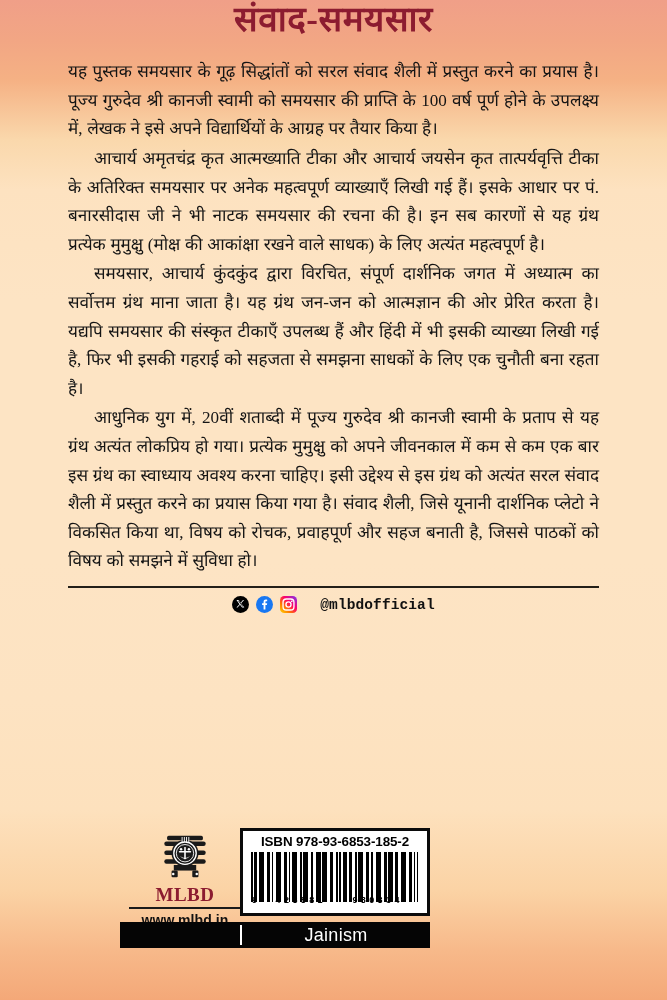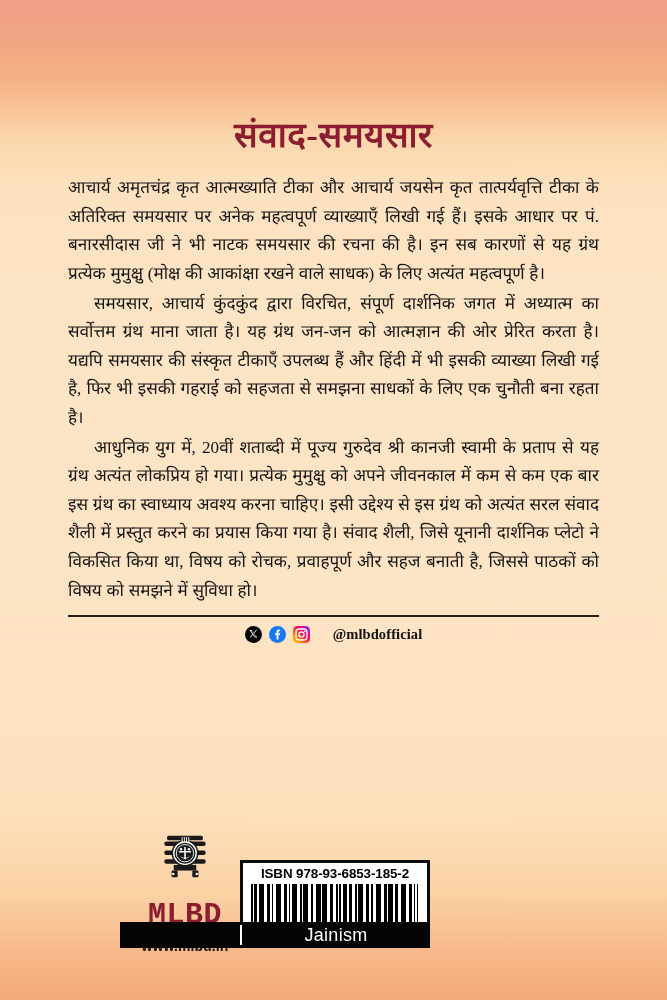--- a/index.html
+++ b/index.html
@@ -38,21 +38,20 @@
   .content {
     position: absolute;
     left: 68px;
     right: 68px;
     top: 0;
     bottom: 0;
   }
 
   
   .title-block {
-    padding-top: 116px;
     text-align: center;
   }
   .book-title {
     font-family: "Liberation Serif", "DejaVu Serif", serif;
     font-weight: bold;
     font-size: 35px;
     line-height: 1.15;
     color: #8c1c30;
     letter-spacing: 0.5px;
     margin: 0;
@@ -99,21 +98,21 @@
     margin-top: 7px;
     height: 20px;
   }
   .social-icon {
     width: 17px;
     height: 17px;
     display: block;
     flex: 0 0 auto;
   }
   .handle {
-    font-family: Liberation Serif, serif;
+    font-family: Liberation Mono, monospace;
     font-weight: bold;
     font-size: 14.5px;
     color: #111;
     letter-spacing: 0.1px;
     margin-left: 16px;
   }
 
   
   .bottom-area {
     position: absolute;
@@ -136,27 +135,27 @@
     width: 130px;
     text-align: center;
   }
   .emblem {
     width: 56px;
     height: 56px;
     margin: 0 auto;
     display: block;
   }
   .mlbd-name {
-    font-family: Liberation Mono, monospace;
-    font-weight: bold;
-    font-size: 30px;
+    font-family: Liberation Serif, serif;
+    font-weight: bold;
+    font-size: 19px;
     color: #8c1c30;
     letter-spacing: 0.5px;
     line-height: 1;
-    margin-top: 16px;
+    margin-top: 1px;
   }
   .mlbd-underline {
     width: 112px;
     height: 2px;
     background: #1a1a1a;
     margin: 3px auto 0 auto;
   }
   .mlbd-url {
     font-family: "Liberation Sans", sans-serif;
     font-weight: bold;
@@ -171,21 +170,20 @@
   .barcode-box {
     position: absolute;
     left: 172px;
     top: 0;
     width: 190px;
     height: 88px;
     background: #ffffff;
     border: 3px solid #0b0b0b;
     box-sizing: border-box;
     padding: 3px 6px 2px 6px;
-    margin-top: 32px;
   }
   .isbn-text {
     font-family: "Liberation Sans", sans-serif;
     font-weight: bold;
     font-size: 13.4px;
     color: #000;
     text-align: center;
     letter-spacing: -0.1px;
     line-height: 16px;
   }
@@ -250,20 +248,21 @@
 
 <div id="cover">
 
   <div class="content">
 
     <div class="title-block">
       <h1 class="book-title">संवाद-समयसार</h1>
     </div>
 
     <div class="blurb">
+      <p class="para">यह पुस्तक समयसार के गूढ़ सिद्धांतों को सरल संवाद शैली में प्रस्तुत करने का प्रयास है। पूज्य गुरुदेव श्री कानजी स्वामी को समयसार की प्राप्ति के 100 वर्ष पूर्ण होने के उपलक्ष्य में, लेखक ने इसे अपने विद्यार्थियों के आग्रह पर तैयार किया है।</p>
       <p class="para">आचार्य अमृतचंद्र कृत आत्मख्याति टीका और आचार्य जयसेन कृत तात्पर्यवृत्ति टीका के अतिरिक्त समयसार पर अनेक महत्वपूर्ण व्याख्याएँ लिखी गई हैं। इसके आधार पर पं. बनारसीदास जी ने भी नाटक समयसार की रचना की है। इन सब कारणों से यह ग्रंथ प्रत्येक मुमुक्षु (मोक्ष की आकांक्षा रखने वाले साधक) के लिए अत्यंत महत्वपूर्ण है।</p>
       <p class="para">समयसार, आचार्य कुंदकुंद द्वारा विरचित, संपूर्ण दार्शनिक जगत में अध्यात्म का सर्वोत्तम ग्रंथ माना जाता है। यह ग्रंथ जन-जन को आत्मज्ञान की ओर प्रेरित करता है। यद्यपि समयसार की संस्कृत टीकाएँ उपलब्ध हैं और हिंदी में भी इसकी व्याख्या लिखी गई है, फिर भी इसकी गहराई को सहजता से समझना साधकों के लिए एक चुनौती बना रहता है।</p>
       <p class="para">आधुनिक युग में, 20वीं शताब्दी में पूज्य गुरुदेव श्री कानजी स्वामी के प्रताप से यह ग्रंथ अत्यंत लोकप्रिय हो गया। प्रत्येक मुमुक्षु को अपने जीवनकाल में कम से कम एक बार इस ग्रंथ का स्वाध्याय अवश्य करना चाहिए। इसी उद्देश्य से इस ग्रंथ को अत्यंत सरल संवाद शैली में प्रस्तुत करने का प्रयास किया गया है। संवाद शैली, जिसे यूनानी दार्शनिक प्लेटो ने विकसित किया था, विषय को रोचक, प्रवाहपूर्ण और सहज बनाती है, जिससे पाठकों को विषय को समझने में सुविधा हो।</p>
     </div>
 
     <div class="rule"></div>
 
     <div class="social-row">
       <svg class="social-icon" viewBox="0 0 24 24">
         <circle cx="12" cy="12" r="12" fill="#000000"></circle>

